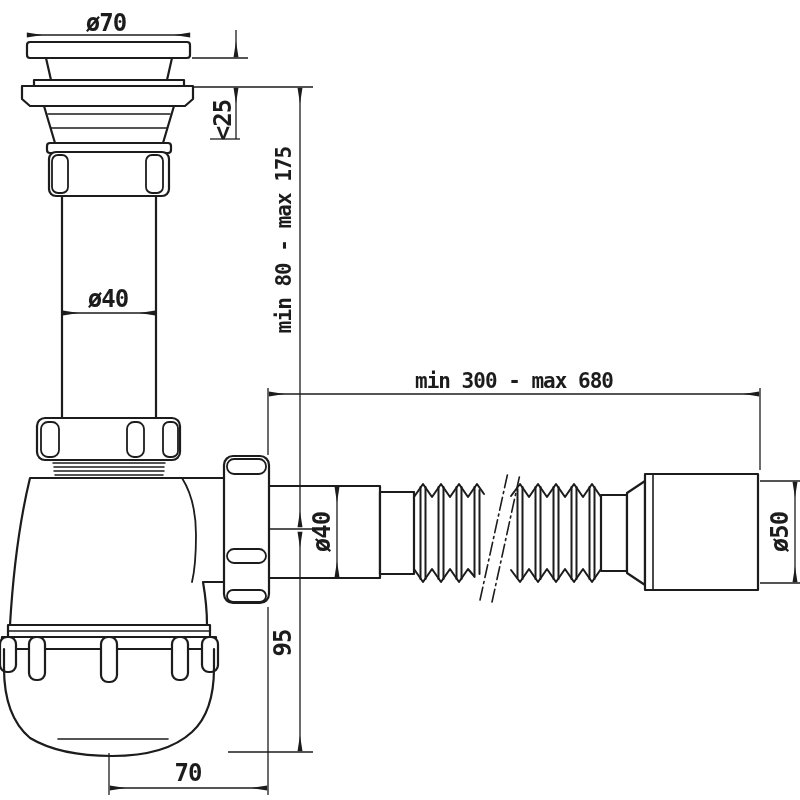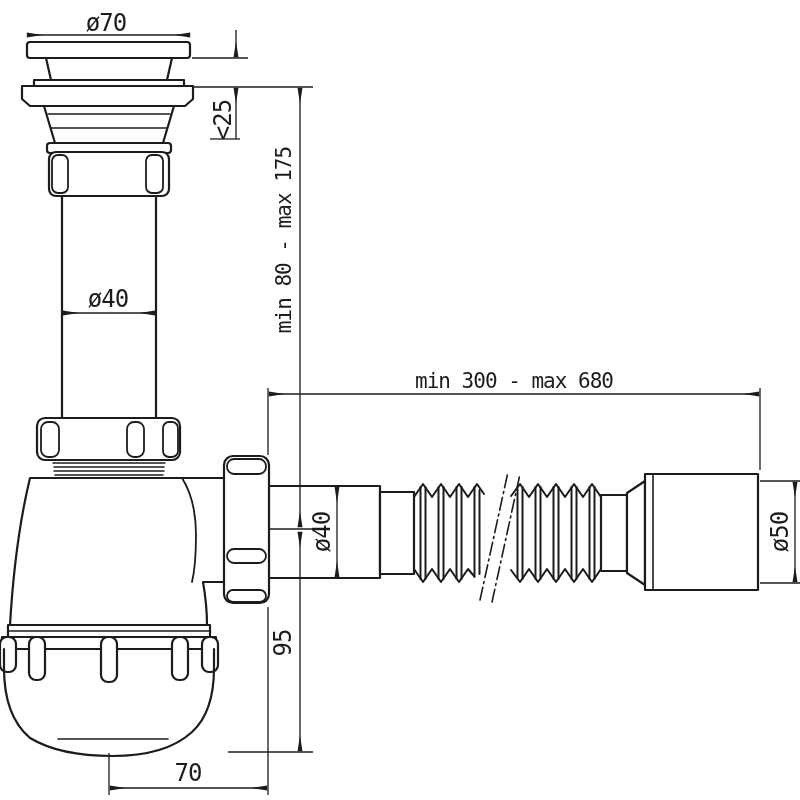--- a/index.html
+++ b/index.html
@@ -1,16 +1,16 @@
 <!DOCTYPE html>
 <html><head>
 <meta charset="utf-8">
 <style>
   html,body{margin:0;padding:0;background:#fff;}
-  .stage{width:800px;height:800px;background:#fff;position:relative;overflow:hidden;}
+  .stage{width:800px;height:800px;background:#fff;position:relative;overflow:hidden;font-weight:bold;}
   svg{display:block;}
   .dimtext{font-family:"DejaVu Sans Mono","Liberation Mono",monospace;fill:#1c1c1c;letter-spacing:-1px;}
   .big{font-size:24px;}
   .mid{font-size:21px;}
 </style>
 </head>
 <body>
 
 <div class="stage">
 <svg width="800" height="800" viewBox="0 0 800 800">

